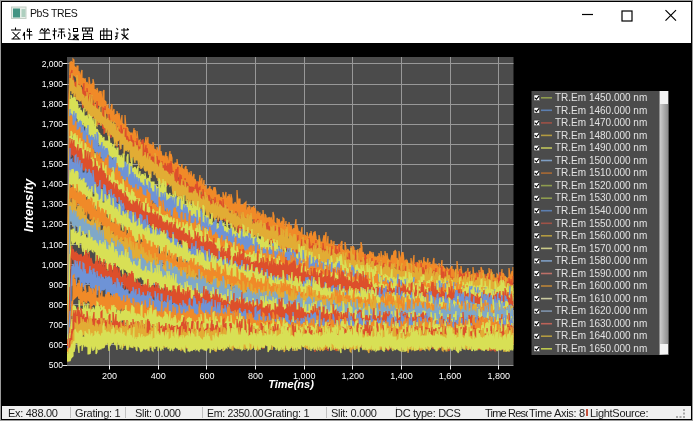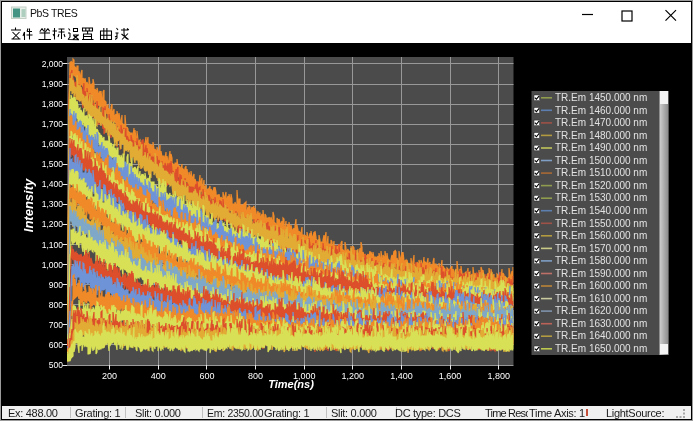--- a/index.html
+++ b/index.html
@@ -306,23 +306,23 @@
       <i style="left:123px"></i>
  <span style="left:133px">Slit: 0.000</span>
       <i style="left:200px"></i>
  <span style="left:205px;font-size:10.5px">Em: 2350.00</span>
  <span style="left:262px">Grating: 1</span>
       <i style="left:324px"></i>
  <span style="left:329px">Slit: 0.000</span>
       <i style="left:394px"></i>
  <span style="left:393px">DC type: DCS</span>
  <span style="left:483px;width:43px;overflow:hidden;letter-spacing:-0.8px">Time Resolut</span>
- <span style="left:527px">Time Axis: 1</span>
+ <span style="left:527px">Time Axis: 8</span>
       <i style="left:584px;width:2px;top:3px;bottom:3px;background:#c4503c"></i>
- <span style="left:604px">LightSource:</span>
+ <span style="left:588px">LightSource:</span>
  <svg width="12" height="10" style="position:absolute;left:672px;top:3px">
    <g fill="#a8a8a8">
           <rect x="9" y="7" width="2" height="2"></rect>
           <rect x="9" y="3.5" width="2" height="2"></rect>
           <rect x="5.5" y="7" width="2" height="2"></rect>
           <rect x="9" y="0" width="2" height="2"></rect>
           <rect x="2" y="7" width="2" height="2"></rect>
         </g>
  </svg>
 </div>

